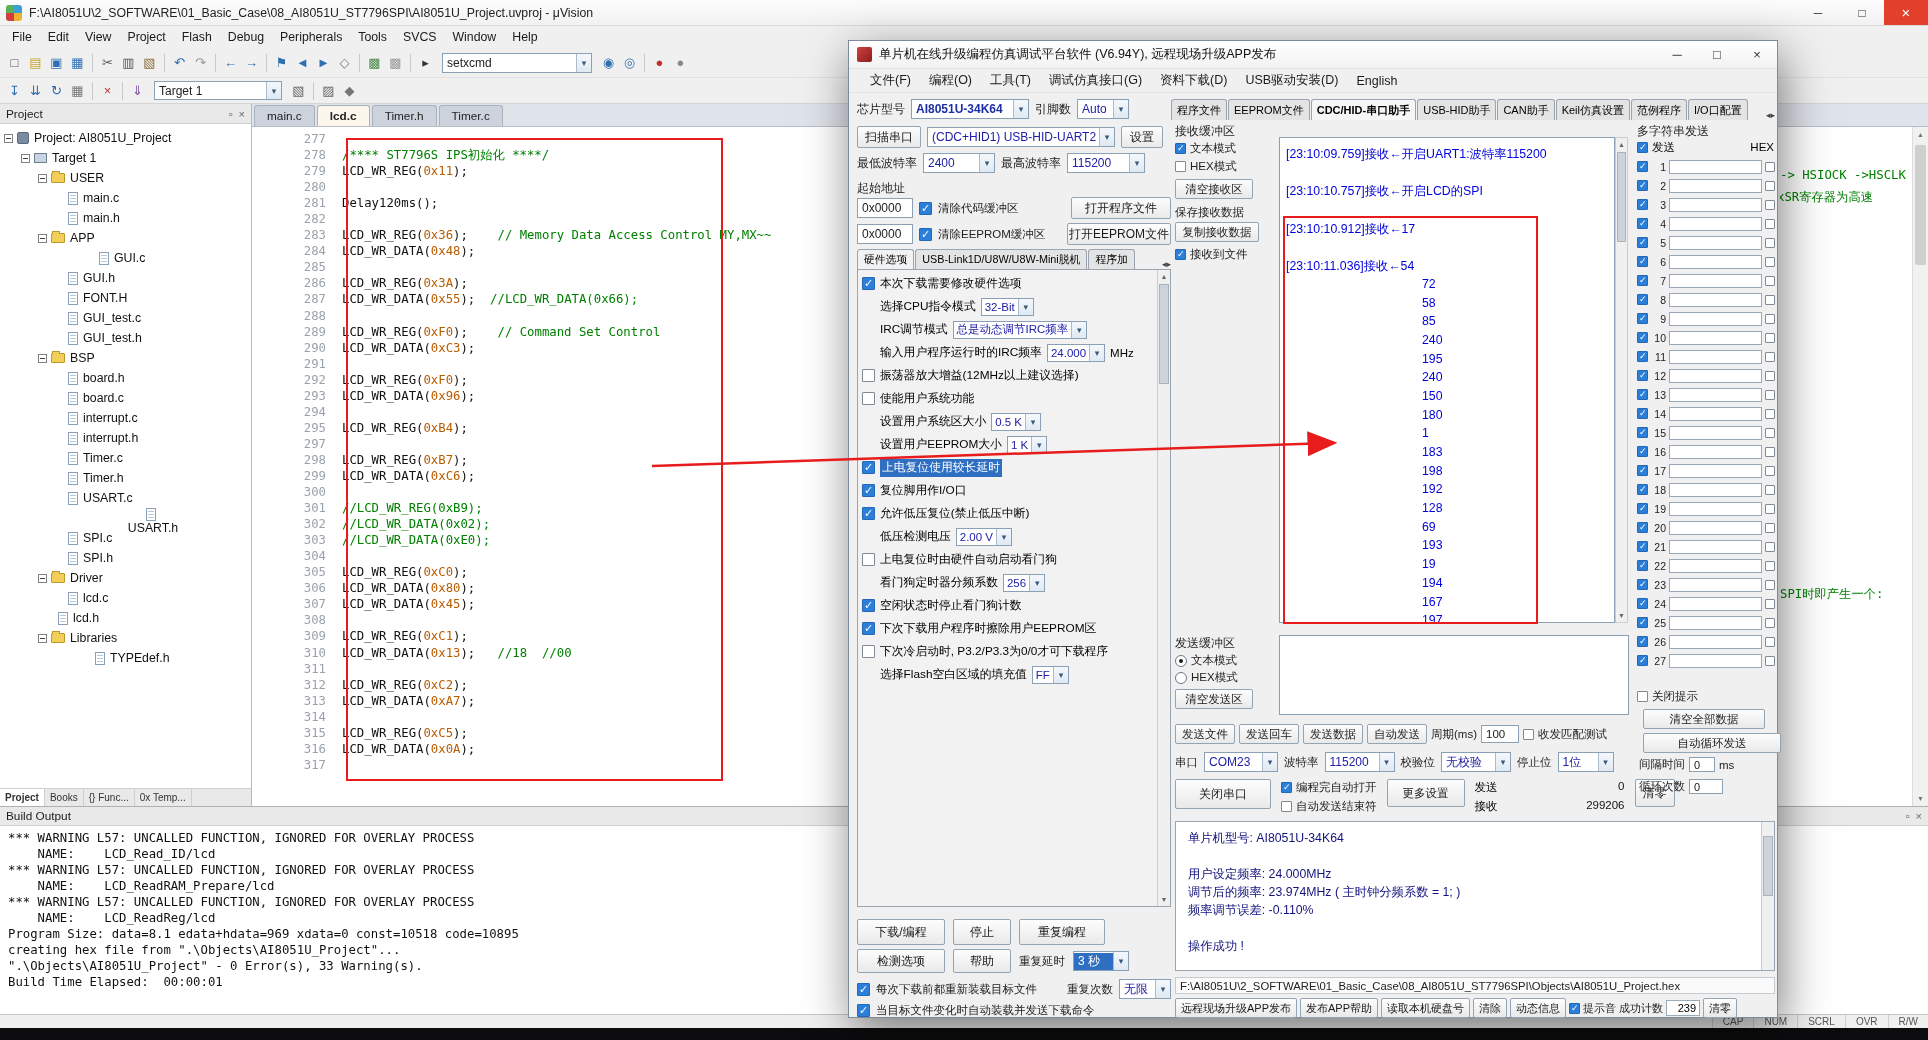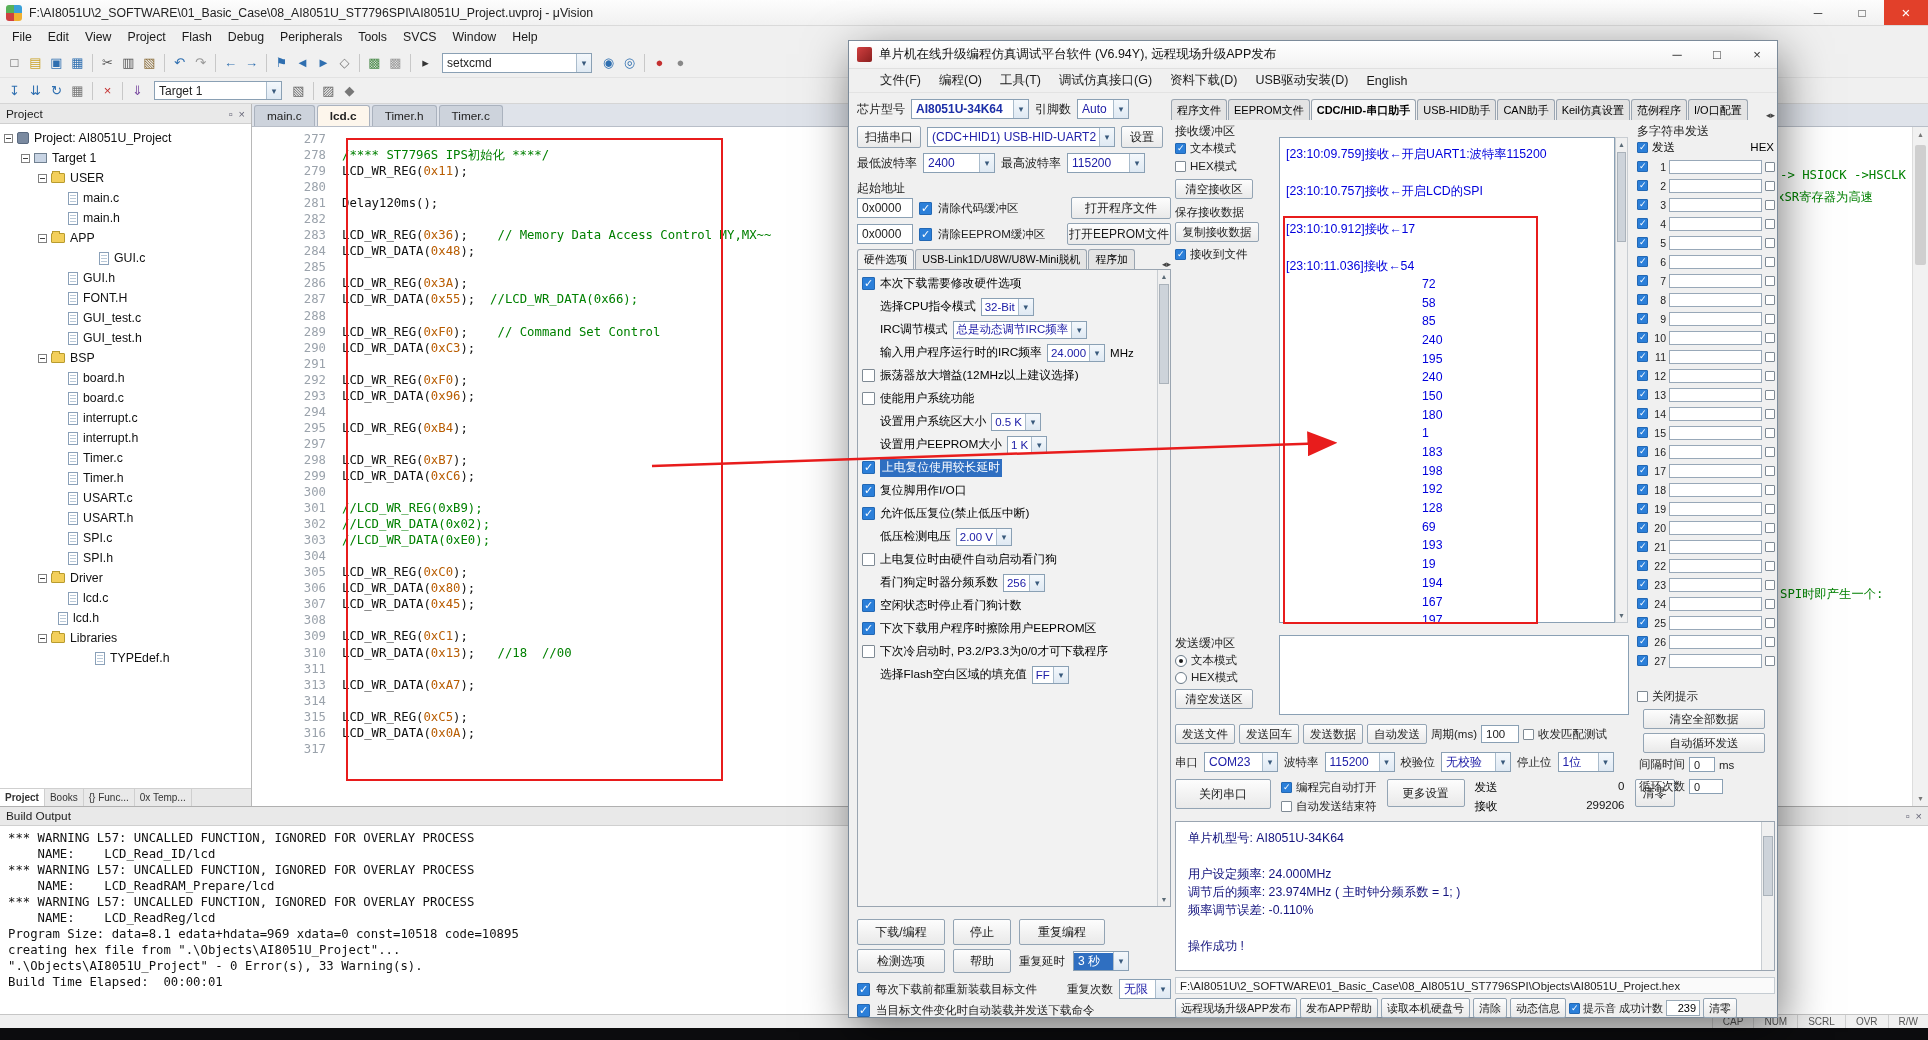--- a/index.html
+++ b/index.html
@@ -92,21 +92,21 @@
   
   #stc{position:absolute;left:848px;top:40px;width:930px;height:978px;background:#f0f0f0;
     border:1px solid #7c8b9a;box-shadow:4px 14px 44px rgba(0,0,0,.5);z-index:20;font-size:12px}
   .s-title{position:absolute;top:0;left:0;right:0;height:28px;background:linear-gradient(#ffffff,#f2f2f2);
     border-bottom:1px solid #e0e0e0;display:flex;align-items:center;padding-left:8px}
   .s-logo{width:15px;height:15px;margin-right:7px;background:linear-gradient(135deg,#d24040,#8a1f1f);border-radius:2px;flex:none}
   .s-title-text{font-size:12.5px;color:#111;white-space:nowrap}
   .s-wc{margin-left:auto;display:flex;height:100%}
   .swc{width:40px;display:flex;align-items:center;justify-content:center;font-size:13px;color:#333}
   .s-menu{position:absolute;top:28px;left:0;right:0;height:24px;display:flex;align-items:center;
-    padding-left:22px;border-bottom:1px solid #e3e3e3}
+    padding-left:12px;border-bottom:1px solid #e3e3e3}
   .s-menu .menu-item{padding:0 9px;font-size:12.5px}
 
   .lrow{position:absolute;left:8px;width:314px;display:flex;align-items:center;gap:6px}
   .lbl{font-size:12px;color:#222;flex:none;white-space:nowrap}
   .slbl{font-size:11.5px;color:#222;white-space:nowrap}
   .btn{display:inline-flex;align-items:center;justify-content:center;height:22px;
     background:linear-gradient(#fdfdfd,#e9e9e9);border:1px solid #93a4b4;border-radius:2px;
     font-size:12px;color:#1a1a1a;flex:none;white-space:nowrap}
   .inp{height:20px;background:#fff;border:1px solid #8aa0b4;font-size:12px;color:#222;
     display:inline-flex;align-items:center;padding:0 4px;flex:none}
@@ -185,21 +185,21 @@
 
   .m-title{position:absolute;left:788px;top:82px;width:138px;font-size:12px;color:#222;white-space:nowrap}
   .m-head{position:absolute;left:788px;top:98px;width:138px;height:16px;display:flex;align-items:center;gap:4px;font-size:11.5px}
   .m-hex{margin-left:auto;padding-right:1px}
   .m-rows{position:absolute;left:788px;top:116px;width:138px}
   .mrow{display:flex;align-items:center;height:19px;gap:3px}
   .mn{width:15px;font-size:10.5px;color:#222;text-align:right;flex:none}
   .minp{flex:1;height:14px;background:#fff;border:1px solid #98a8b8}
   .m-closerow{position:absolute;left:788px;top:648px;display:flex;align-items:center;gap:4px}
   .m-btn1{position:absolute;left:794px;top:668px;width:122px;height:20px;font-size:11.5px}
-  .m-btn2{position:absolute;left:794px;top:692px;width:122px;height:20px;font-size:11.5px}
+  .m-btn2{position:absolute;left:794px;top:692px;width:138px;height:20px;font-size:11.5px}
   .m-int{position:absolute;left:790px;top:716px;display:flex;align-items:center;gap:4px}
   .m-loop{position:absolute;left:790px;top:738px;display:flex;align-items:center;gap:4px}
   .inp.w26{width:26px;height:15px;font-size:11px}
   .inp.w34{width:34px;height:15px;font-size:11px}
   .inp.w38{width:38px;height:18px;font-size:11.5px}
   .inp.w56i{width:56px}
 
   
   .anno{position:absolute;inset:0;pointer-events:none;z-index:30}
   .rbox{position:absolute;border:2px solid #e81c1c}
@@ -394,21 +394,21 @@
           <div class="trow" style="padding-left: 55px;">
             <span class="exp-sp"></span>
             <span class="tic tic-file"></span>
             <span class="tlabel">Timer.h</span>
           </div>
           <div class="trow" style="padding-left: 55px;">
             <span class="exp-sp"></span>
             <span class="tic tic-file"></span>
             <span class="tlabel">USART.c</span>
           </div>
-          <div class="trow" style="padding-left: 55px;">
+          <div class="trow" style="padding-left: 55px; flex-direction: column;">
             <span class="exp-sp"></span>
             <span class="tic tic-file"></span>
             <span class="tlabel">USART.h</span>
           </div>
           <div class="trow" style="padding-left: 55px;">
             <span class="exp-sp"></span>
             <span class="tic tic-file"></span>
             <span class="tlabel">SPI.c</span>
           </div>
           <div class="trow" style="padding-left: 55px;">
@@ -587,20 +587,24 @@
             <span class="ln">309</span>
             <span class="ct">LCD_WR_REG(<span class="hx">0xC1</span>);</span>
           </div>
           <div class="cl">
             <span class="ln">310</span>
             <span class="ct">LCD_WR_DATA(<span class="hx">0x13</span>);   <span class="cmt">//18  //00</span></span>
           </div>
           <div class="cl">
             <span class="ln">311</span>
             <span class="ct"></span>
+          </div>
+          <div class="cl">
+            <span class="ln">312</span>
+            <span class="ct">LCD_WR_REG(<span class="hx">0xC2</span>);</span>
           </div>
           <div class="cl">
             <span class="ln">313</span>
             <span class="ct">LCD_WR_DATA(<span class="hx">0xA7</span>);</span>
           </div>
           <div class="cl">
             <span class="ln">314</span>
             <span class="ct"></span>
           </div>
           <div class="cl">

